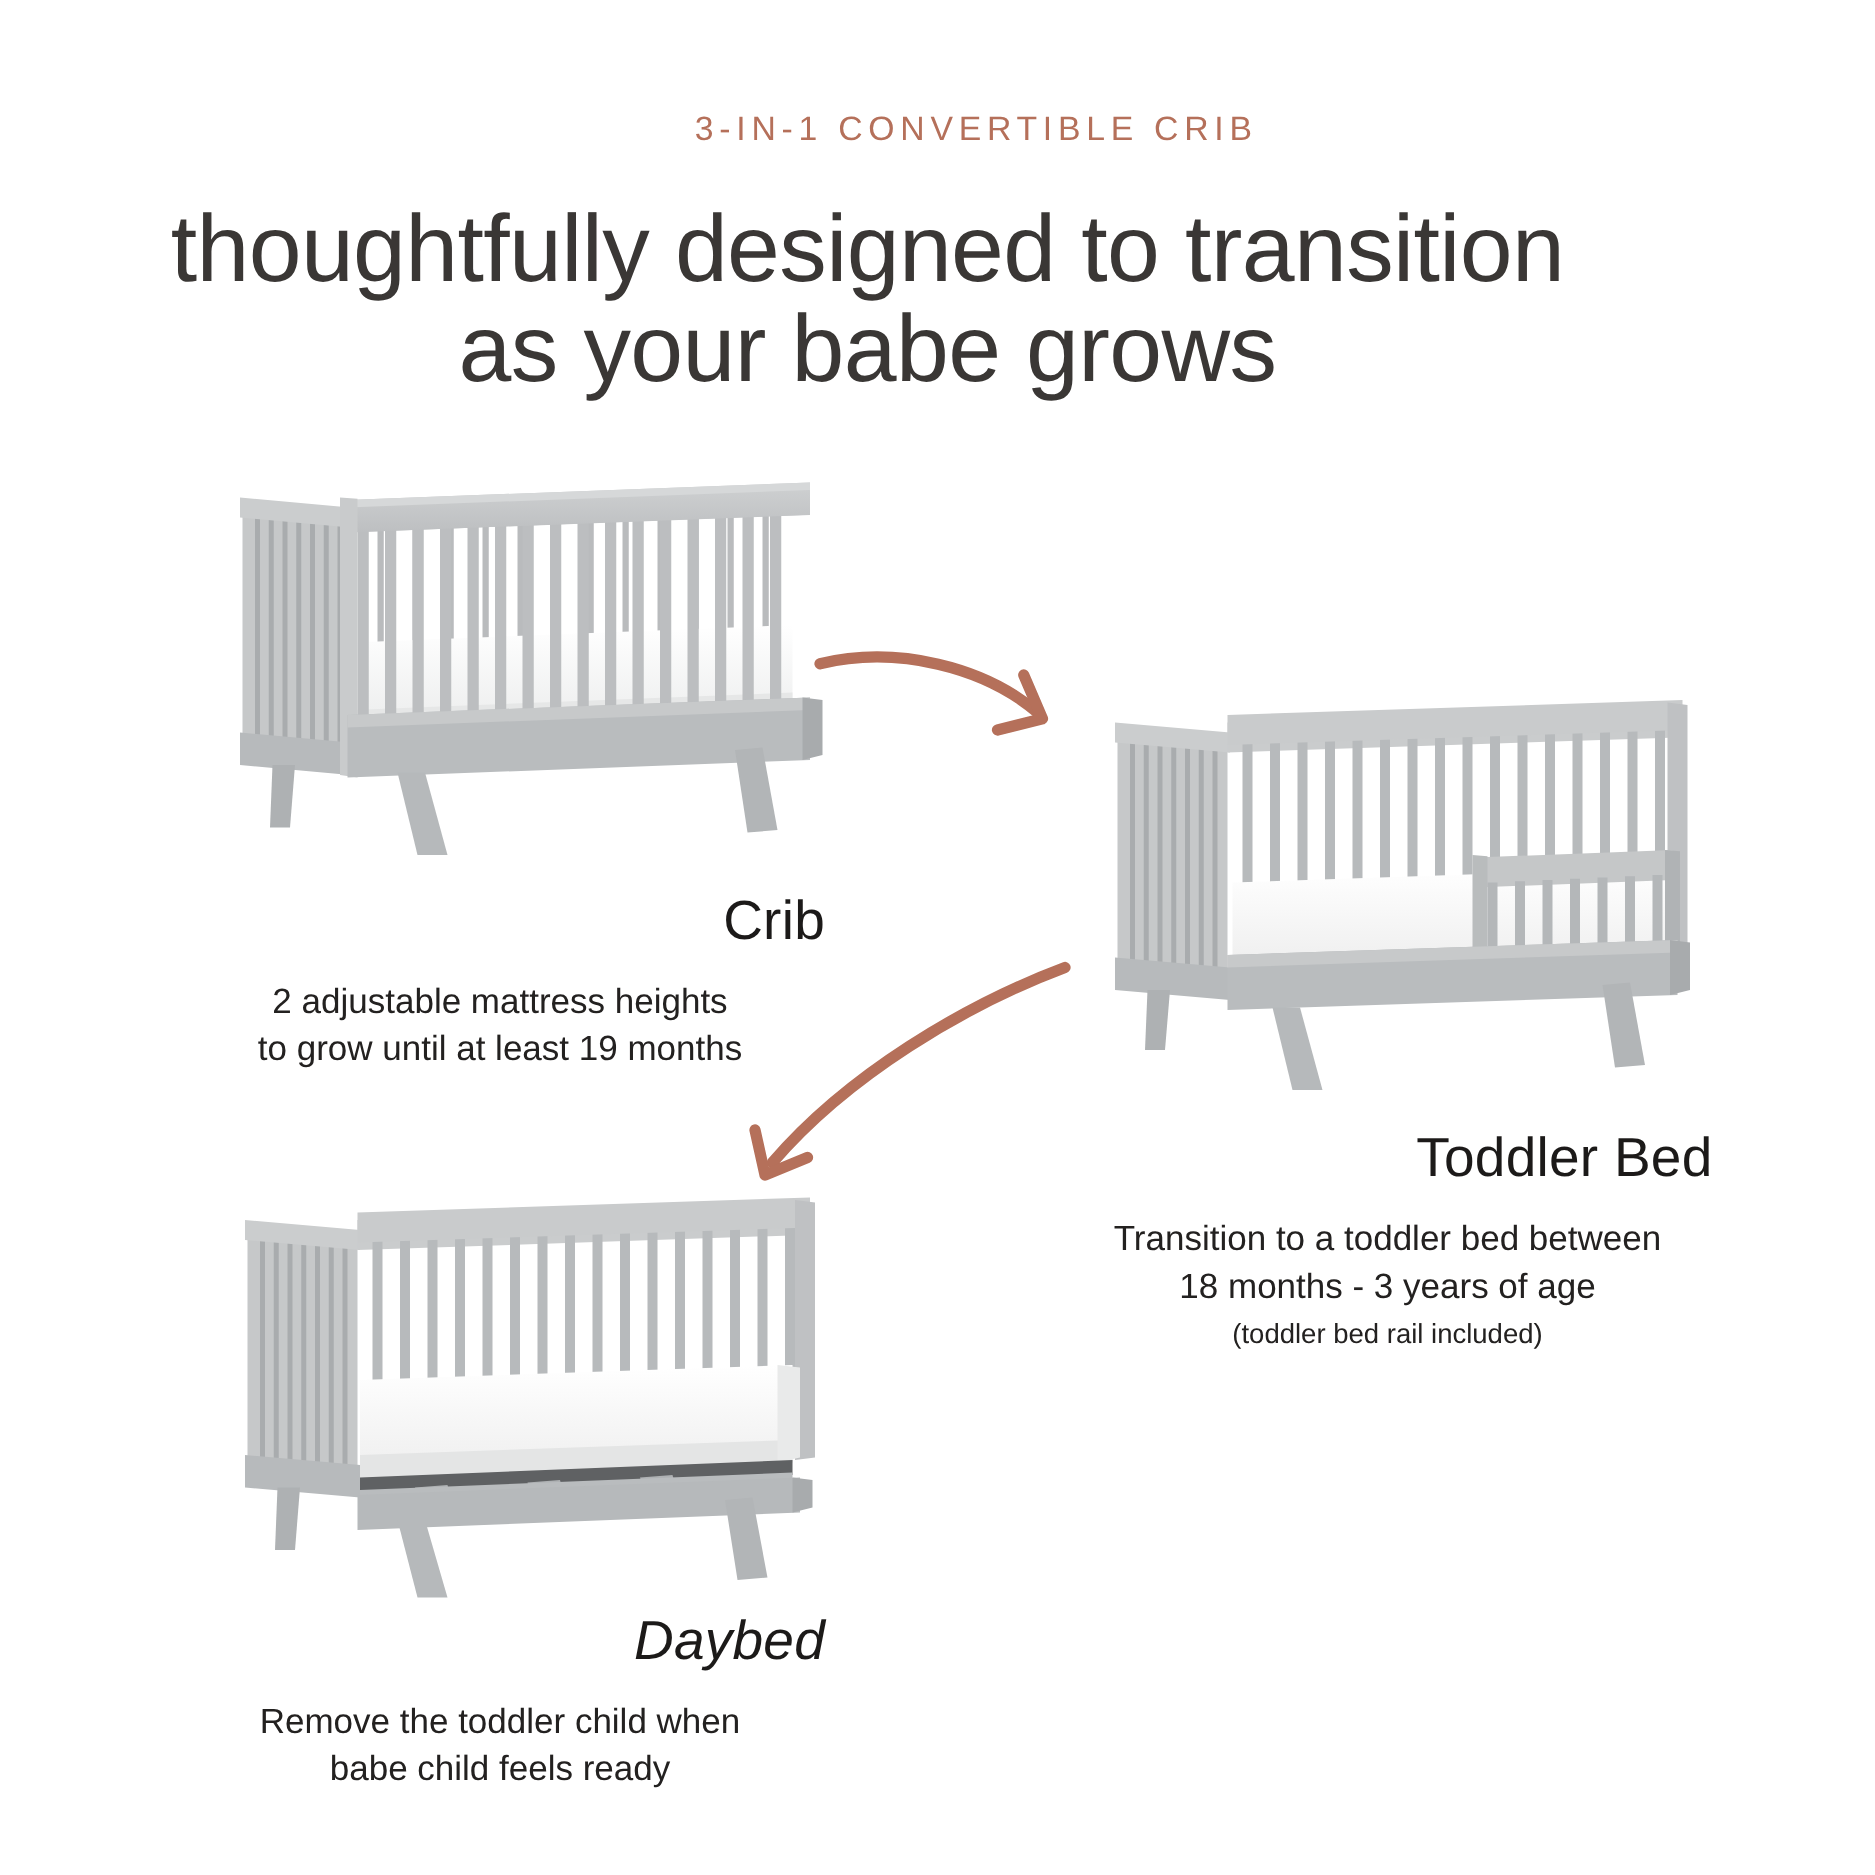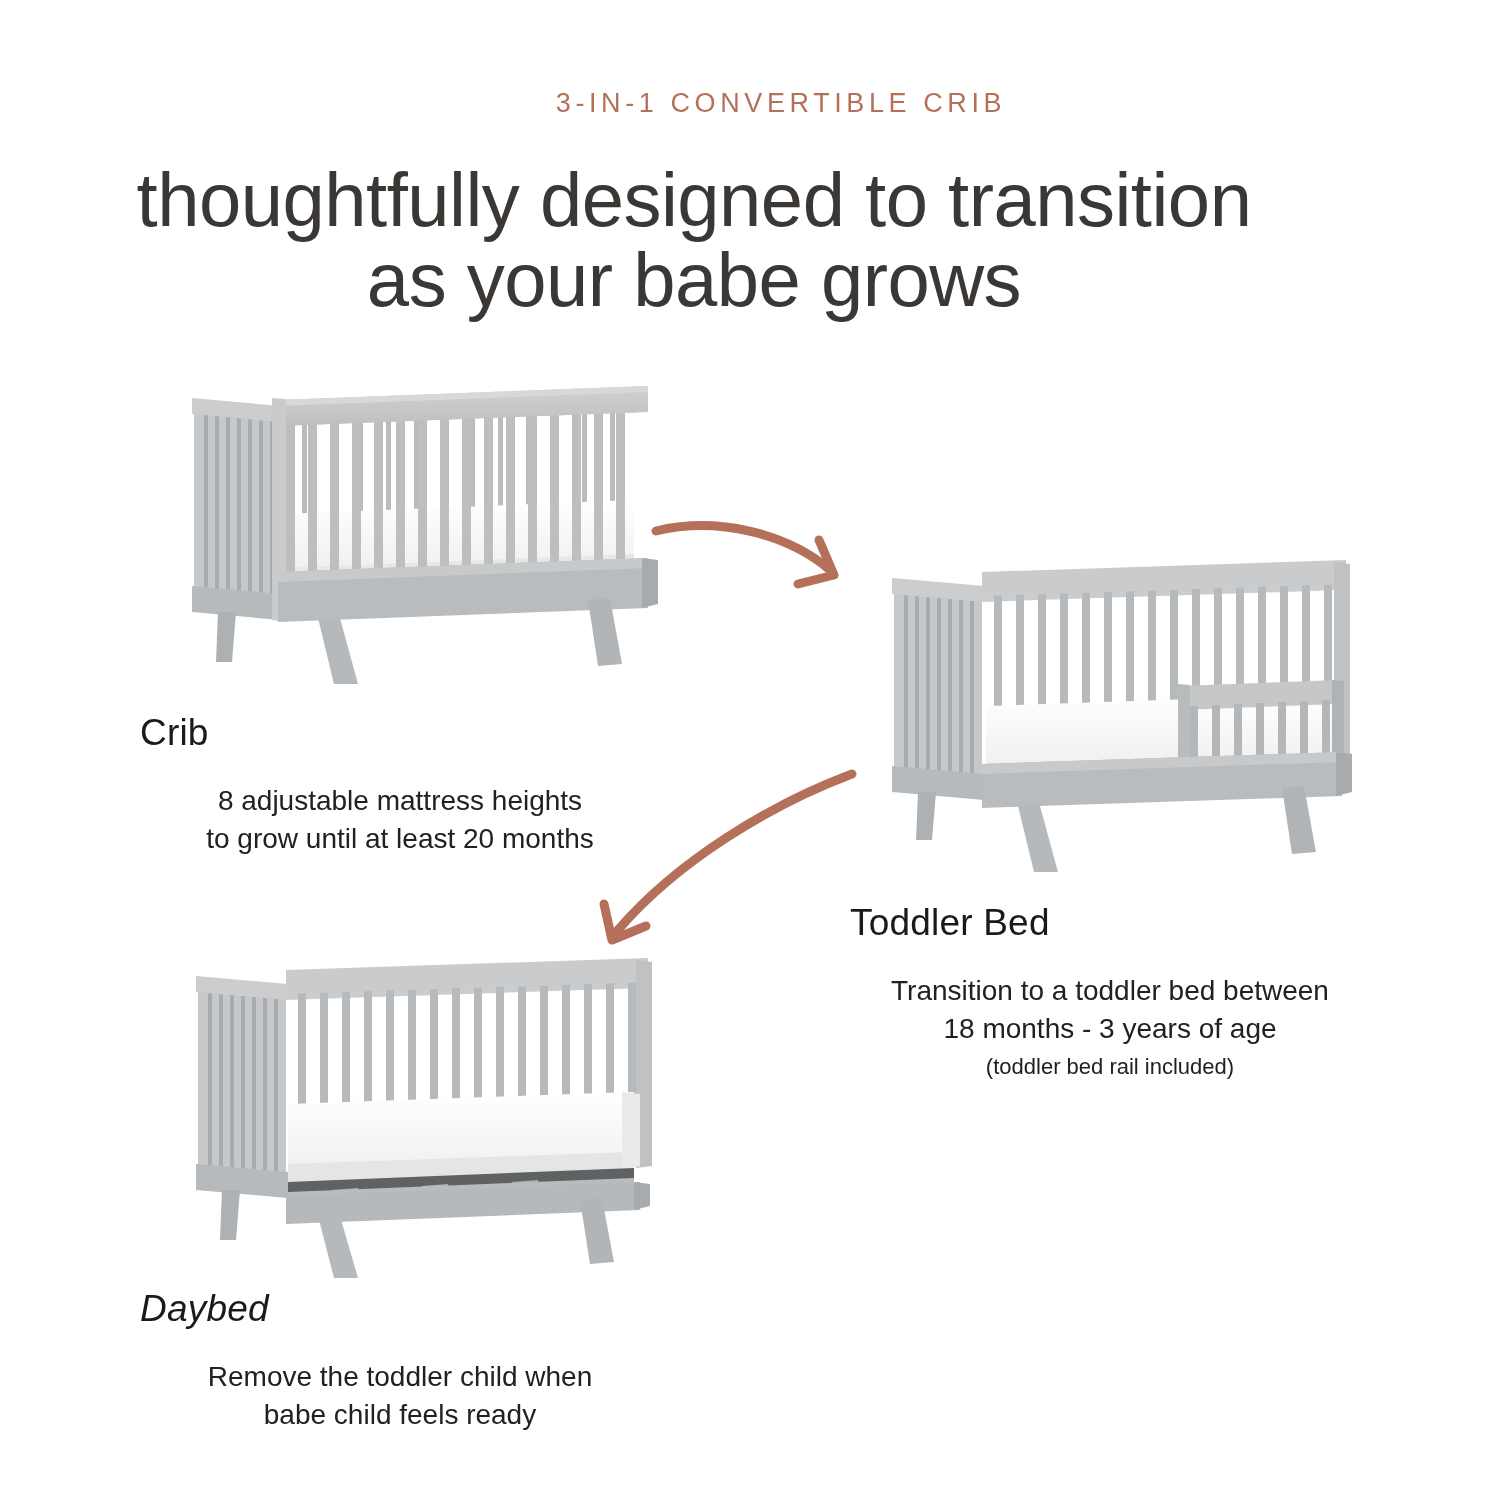--- a/index.html
+++ b/index.html
@@ -36,23 +36,23 @@
   }
   .headline .l2{display:block;}
 
   
   .prod{position:absolute;}
   .prod svg{display:block;}
 
   .label{
     position:absolute;
     width:520px;
-    text-align:left;
+    text-align:right;
     font-weight:300;
-    font-size:37px;
+    font-size:44px;
     color:#1c1a19;
     letter-spacing:0.2px;
     font-family:"Liberation Sans", sans-serif;
   }
   .caption{
     position:absolute;
     width:520px;
     text-align:center;
     font-size:28px;
     line-height:38px;
@@ -168,22 +168,22 @@
       <polygon points="460,186 476,188 476,232 460,236" fill="#a8abad"></polygon>
 
       <polygon points="36,240 54,240 50,290 34,290" fill="#aeb1b3"></polygon>
       <polygon points="136,246 158,246 176,312 152,312" fill="#b6b9bb"></polygon>
       <polygon points="406,228 428,226 440,292 416,294" fill="#b2b5b7"></polygon>
     </svg>
   </div>
 
   <div class="label" id="crib-label">Crib</div>
   <div class="caption" id="crib-caption">
-    <span>8 adjustable mattress heights</span><br>
-    <span>to grow until at least 20 months</span>
+    <span>2 adjustable mattress heights</span><br>
+    <span>to grow until at least 19 months</span>
   </div>
 
   <div id="arrow-1">
     <svg width="230" height="105" viewBox="0 0 230 105">
       <path d="M8,33 C70,18 140,36 182,72" fill="none" stroke="#b5705a" stroke-width="9" stroke-linecap="round"></path>
       <path d="M171,42 L186,77 L150,86" fill="none" stroke="#b5705a" stroke-width="9" stroke-linecap="round" stroke-linejoin="round"></path>
     </svg>
   </div>
 
   <div class="prod" id="toddler-block">

